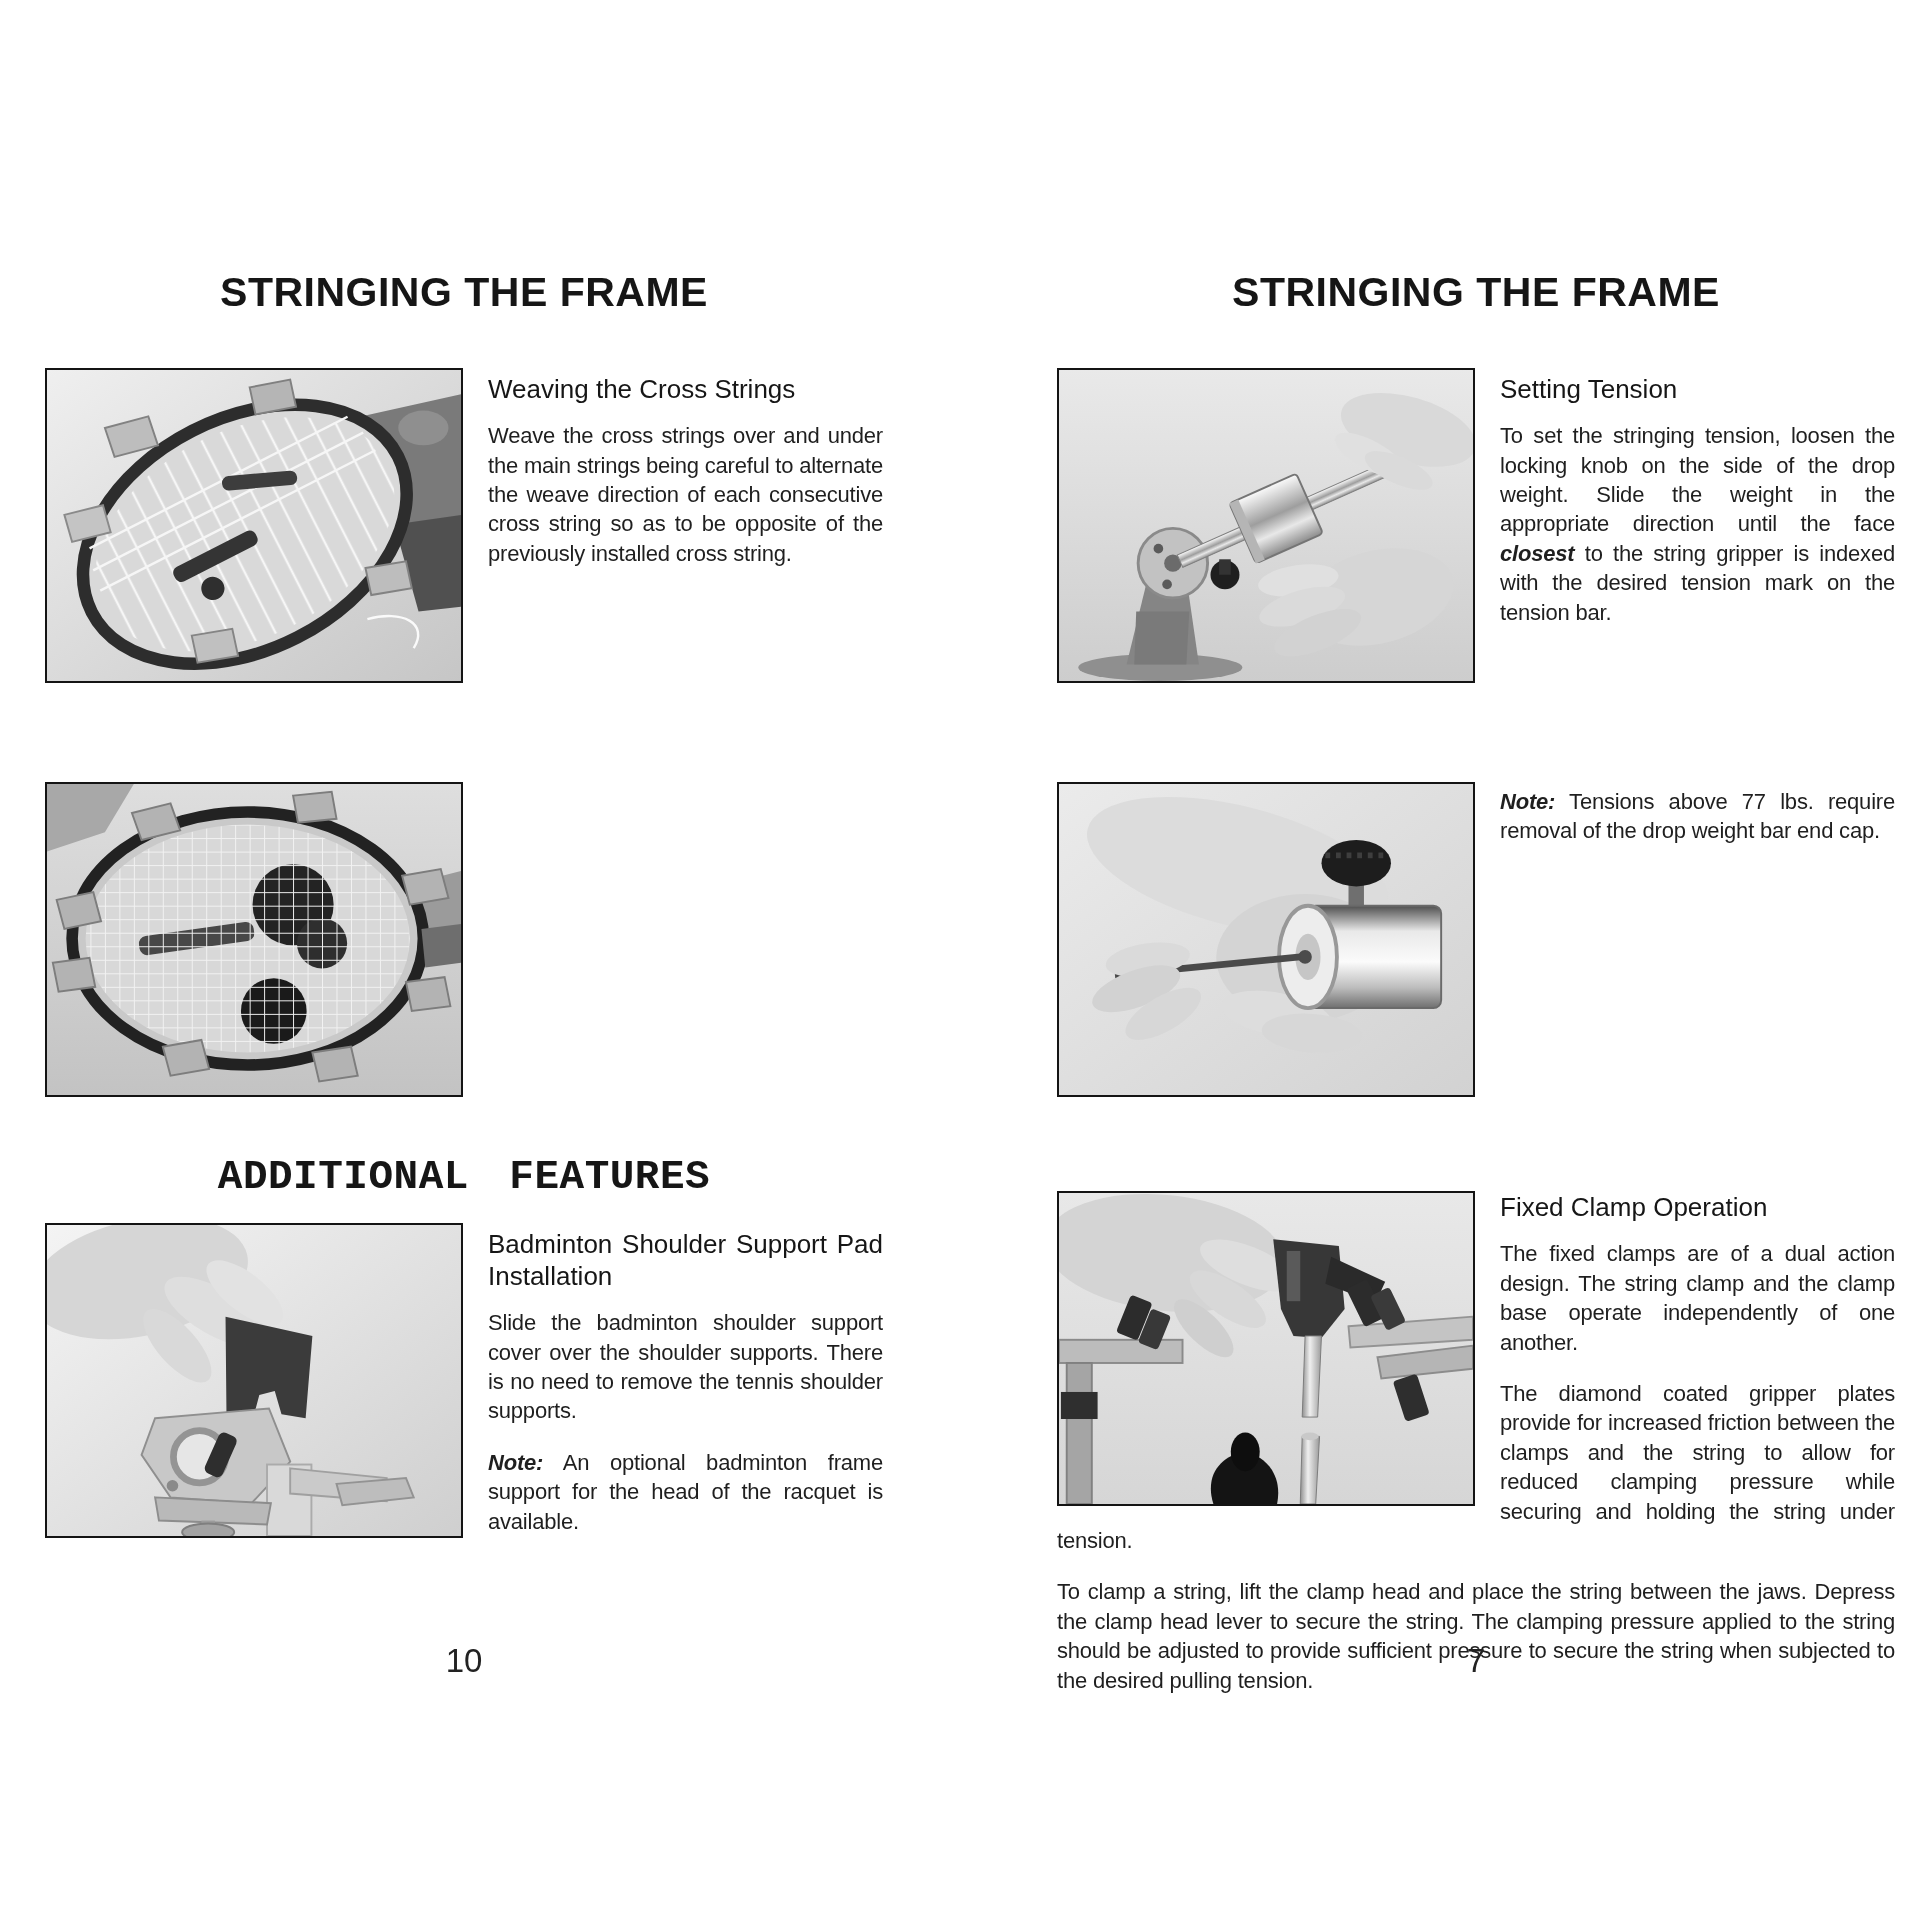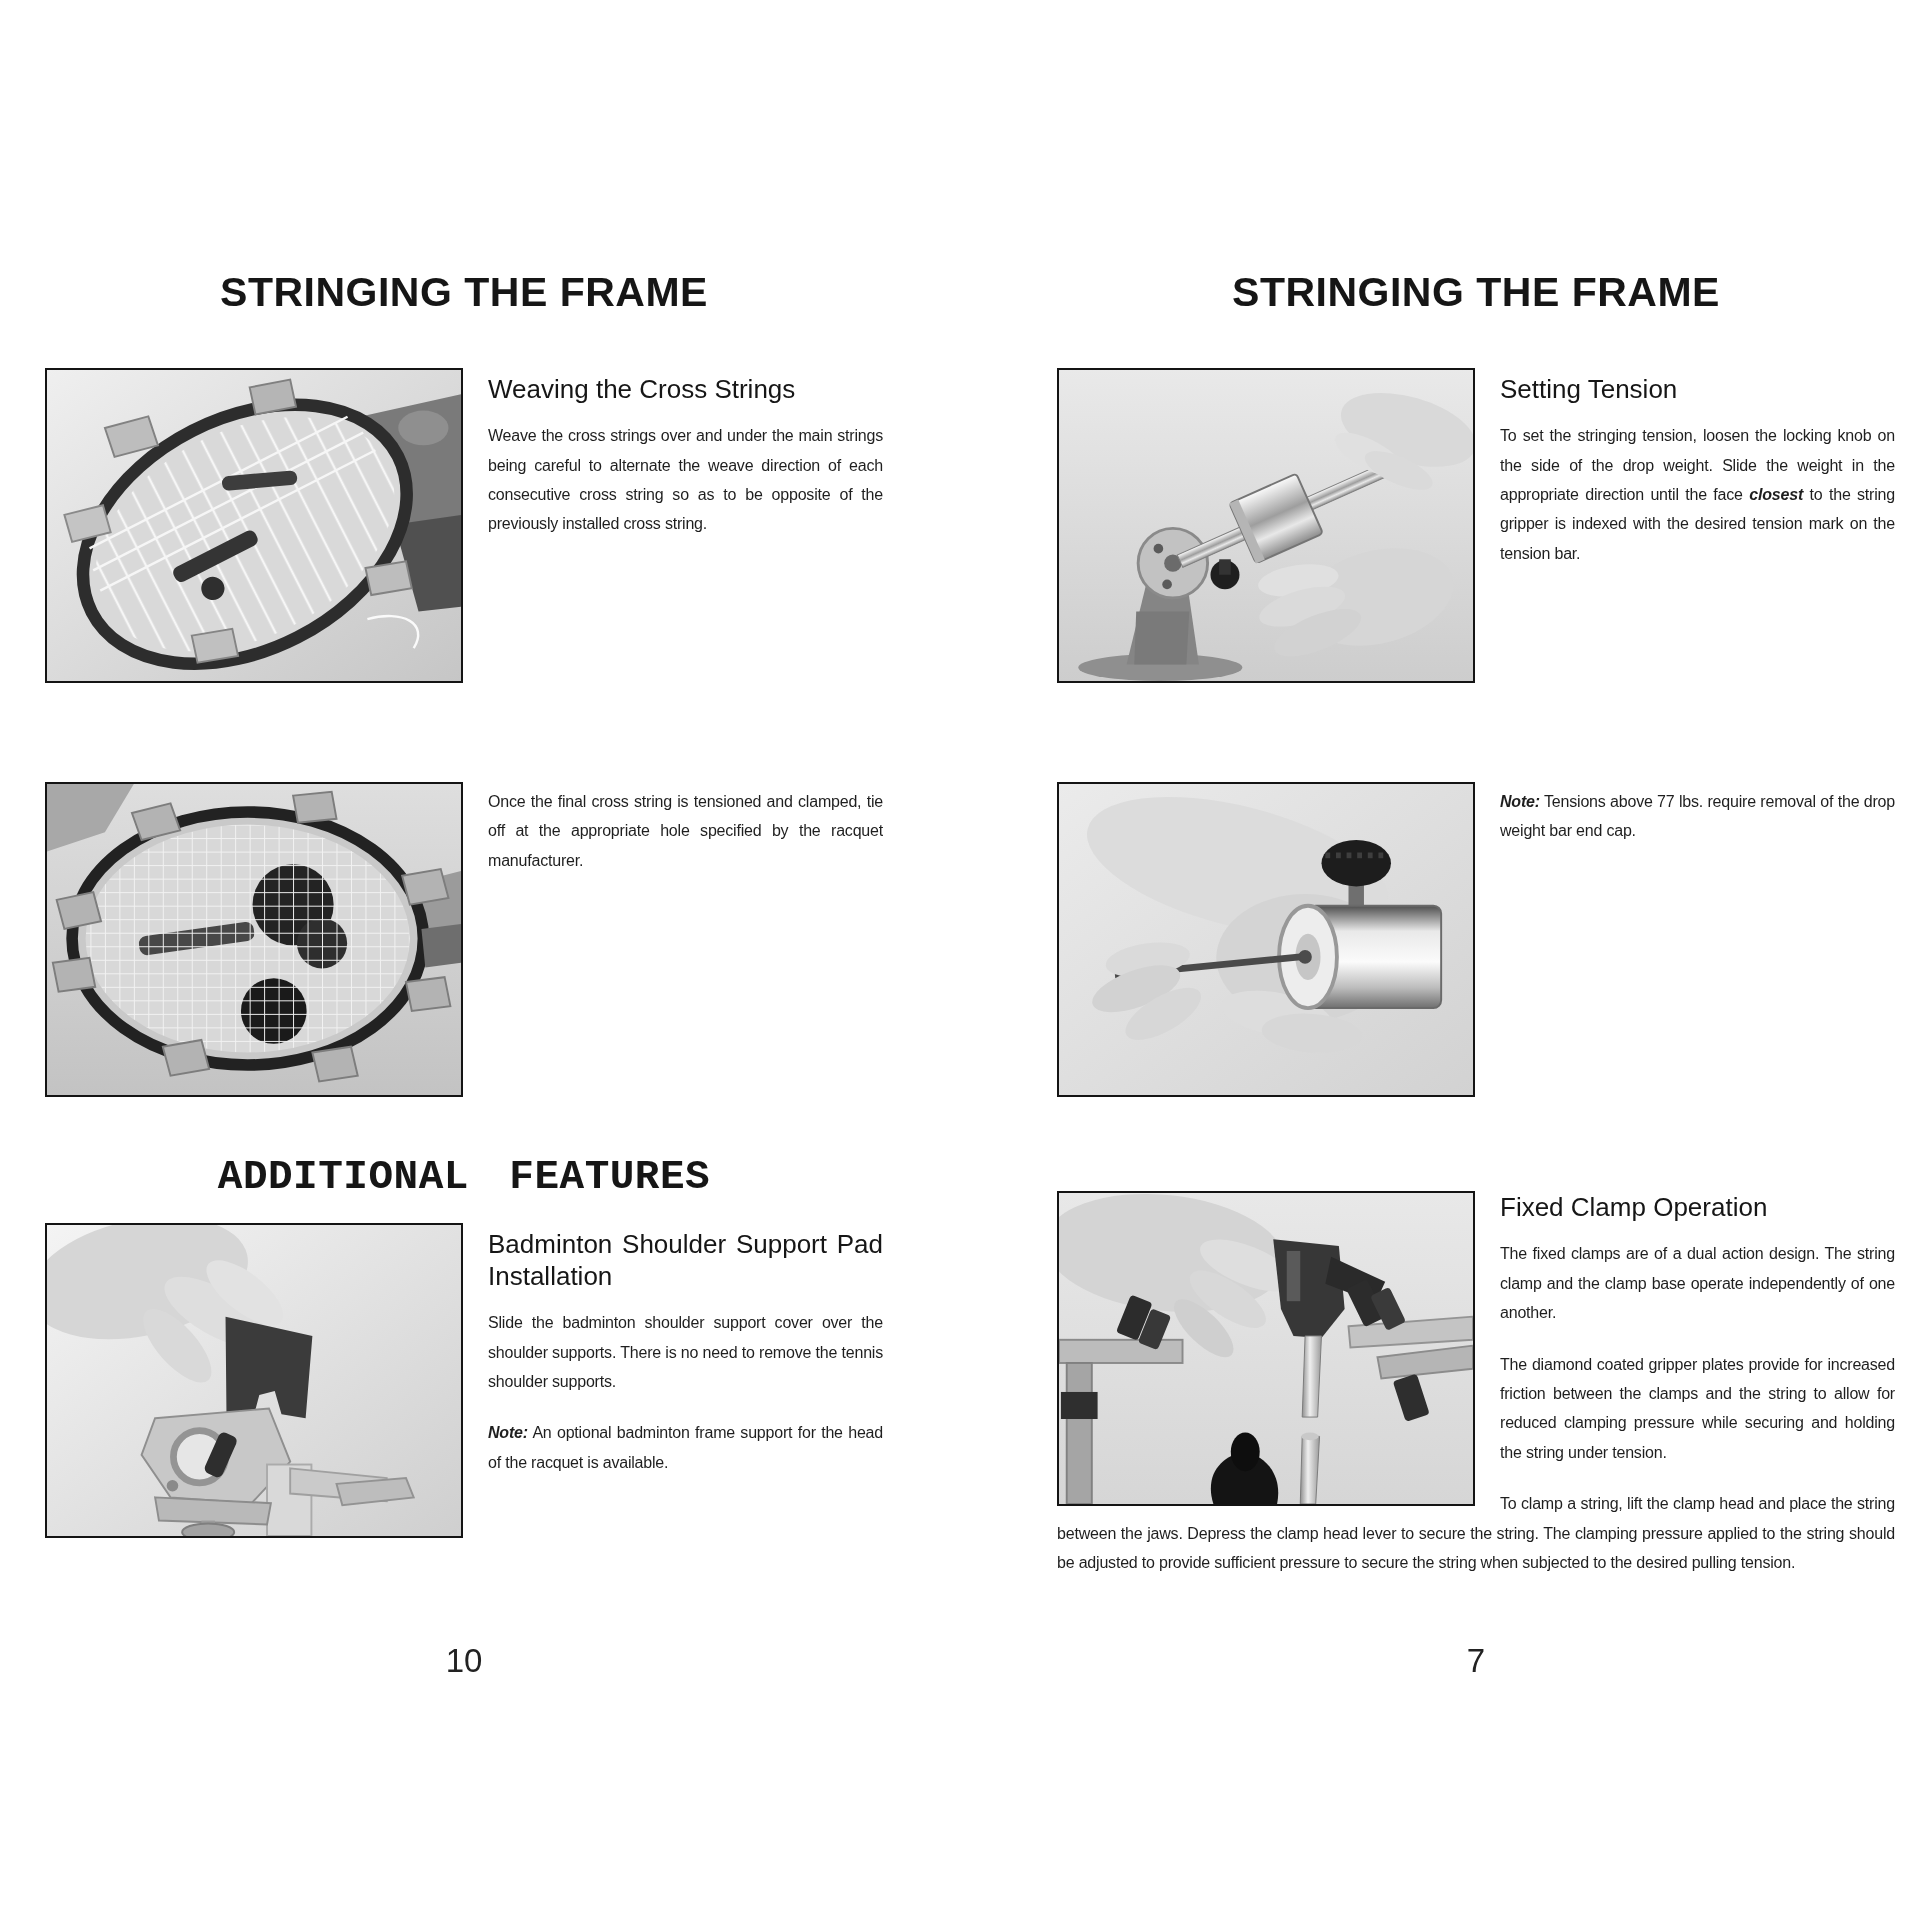--- a/index.html
+++ b/index.html
@@ -35,21 +35,21 @@
 
   .col { overflow:hidden; padding-top:4.8px; }
 
   .sec-heading {
     margin:0 0 16.4px; font-size:26px; line-height:32px; font-weight:400;
     color:#161616; text-align:justify;
   }
   .sec-heading.single { text-align:left; }
 
   p.body {
-    margin:0 0 22px; font-size:16px; line-height:29.4px; text-align:justify;
+    margin:0 0 22px; font-size:22px; line-height:29.4px; text-align:justify;
     color:#1f1f1f; letter-spacing:-0.2px;
   }
   .wrap-section .sec-heading { margin-top:6.8px; }
 
   .note-label, .em-bi { font-weight:700; font-style:italic; }
 
   .page-num {
     position:absolute; top:1634px; left:0; width:100%;
     text-align:center; font-size:33px; color:#222222;
   }
@@ -135,23 +135,20 @@
             <path d="M10 120 L48 112 L56 142 L18 150 Z"></path>
             <path d="M6 185 L44 180 L50 210 L12 215 Z"></path>
             <path d="M368 95 L408 88 L416 118 L376 125 Z"></path>
             <path d="M372 205 L412 200 L418 230 L378 235 Z"></path>
             <path d="M120 272 L160 265 L168 295 L128 302 Z"></path>
             <path d="M275 278 L315 272 L322 302 L282 308 Z"></path>
           </g>
           <path d="M388 150 L429 145 L429 185 L392 190 Z" fill="#6e6e6e"></path>
         </svg>
       </div>
-      <div class="col">
-        <p class="body">Once the final cross string is tensioned and clamped, tie off at the appropriate hole specified by the racquet manufacturer.</p>
-      </div>
     </div>
 
     <h2 class="features-title">ADDITIONAL FEATURES</h2>
 
     <div class="section gap-sm">
       <div class="photo-frame">
         <svg viewBox="0 0 429 322" preserveAspectRatio="none">
           <defs>
             <linearGradient id="p3bg" x1="0" y1="0" x2="1" y2="1">
               <stop offset="0" stop-color="#f4f4f4"></stop>

